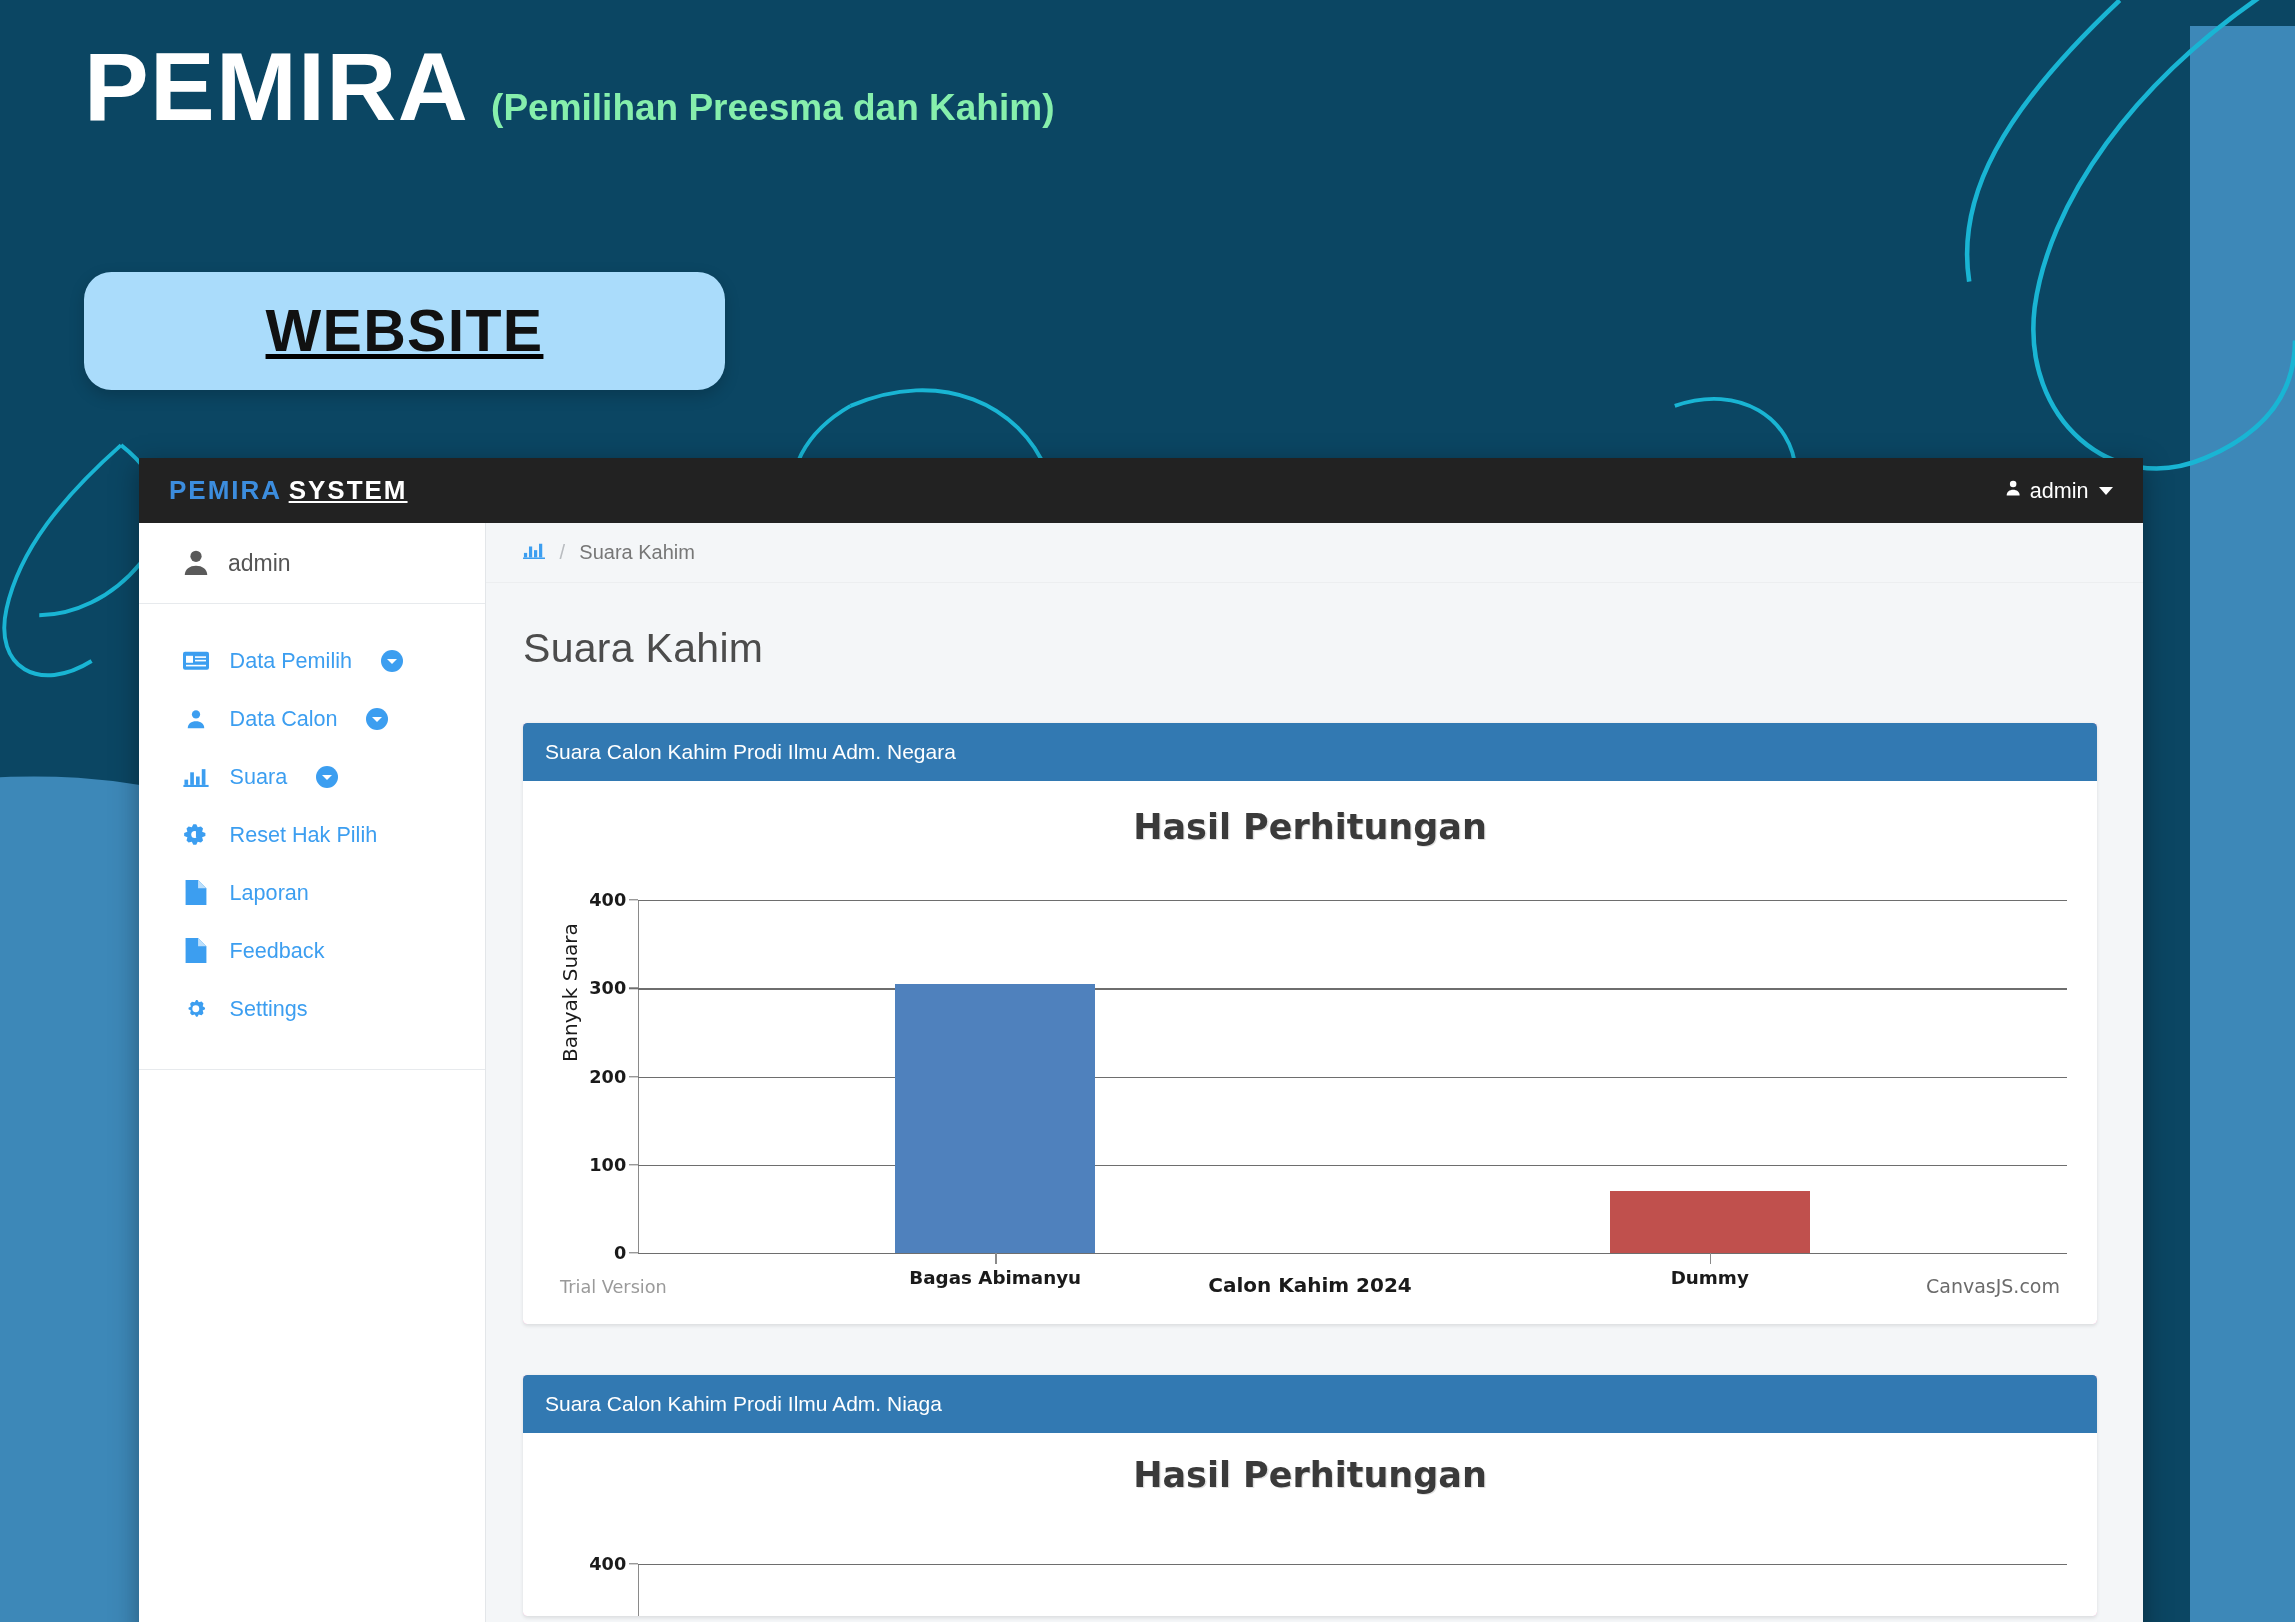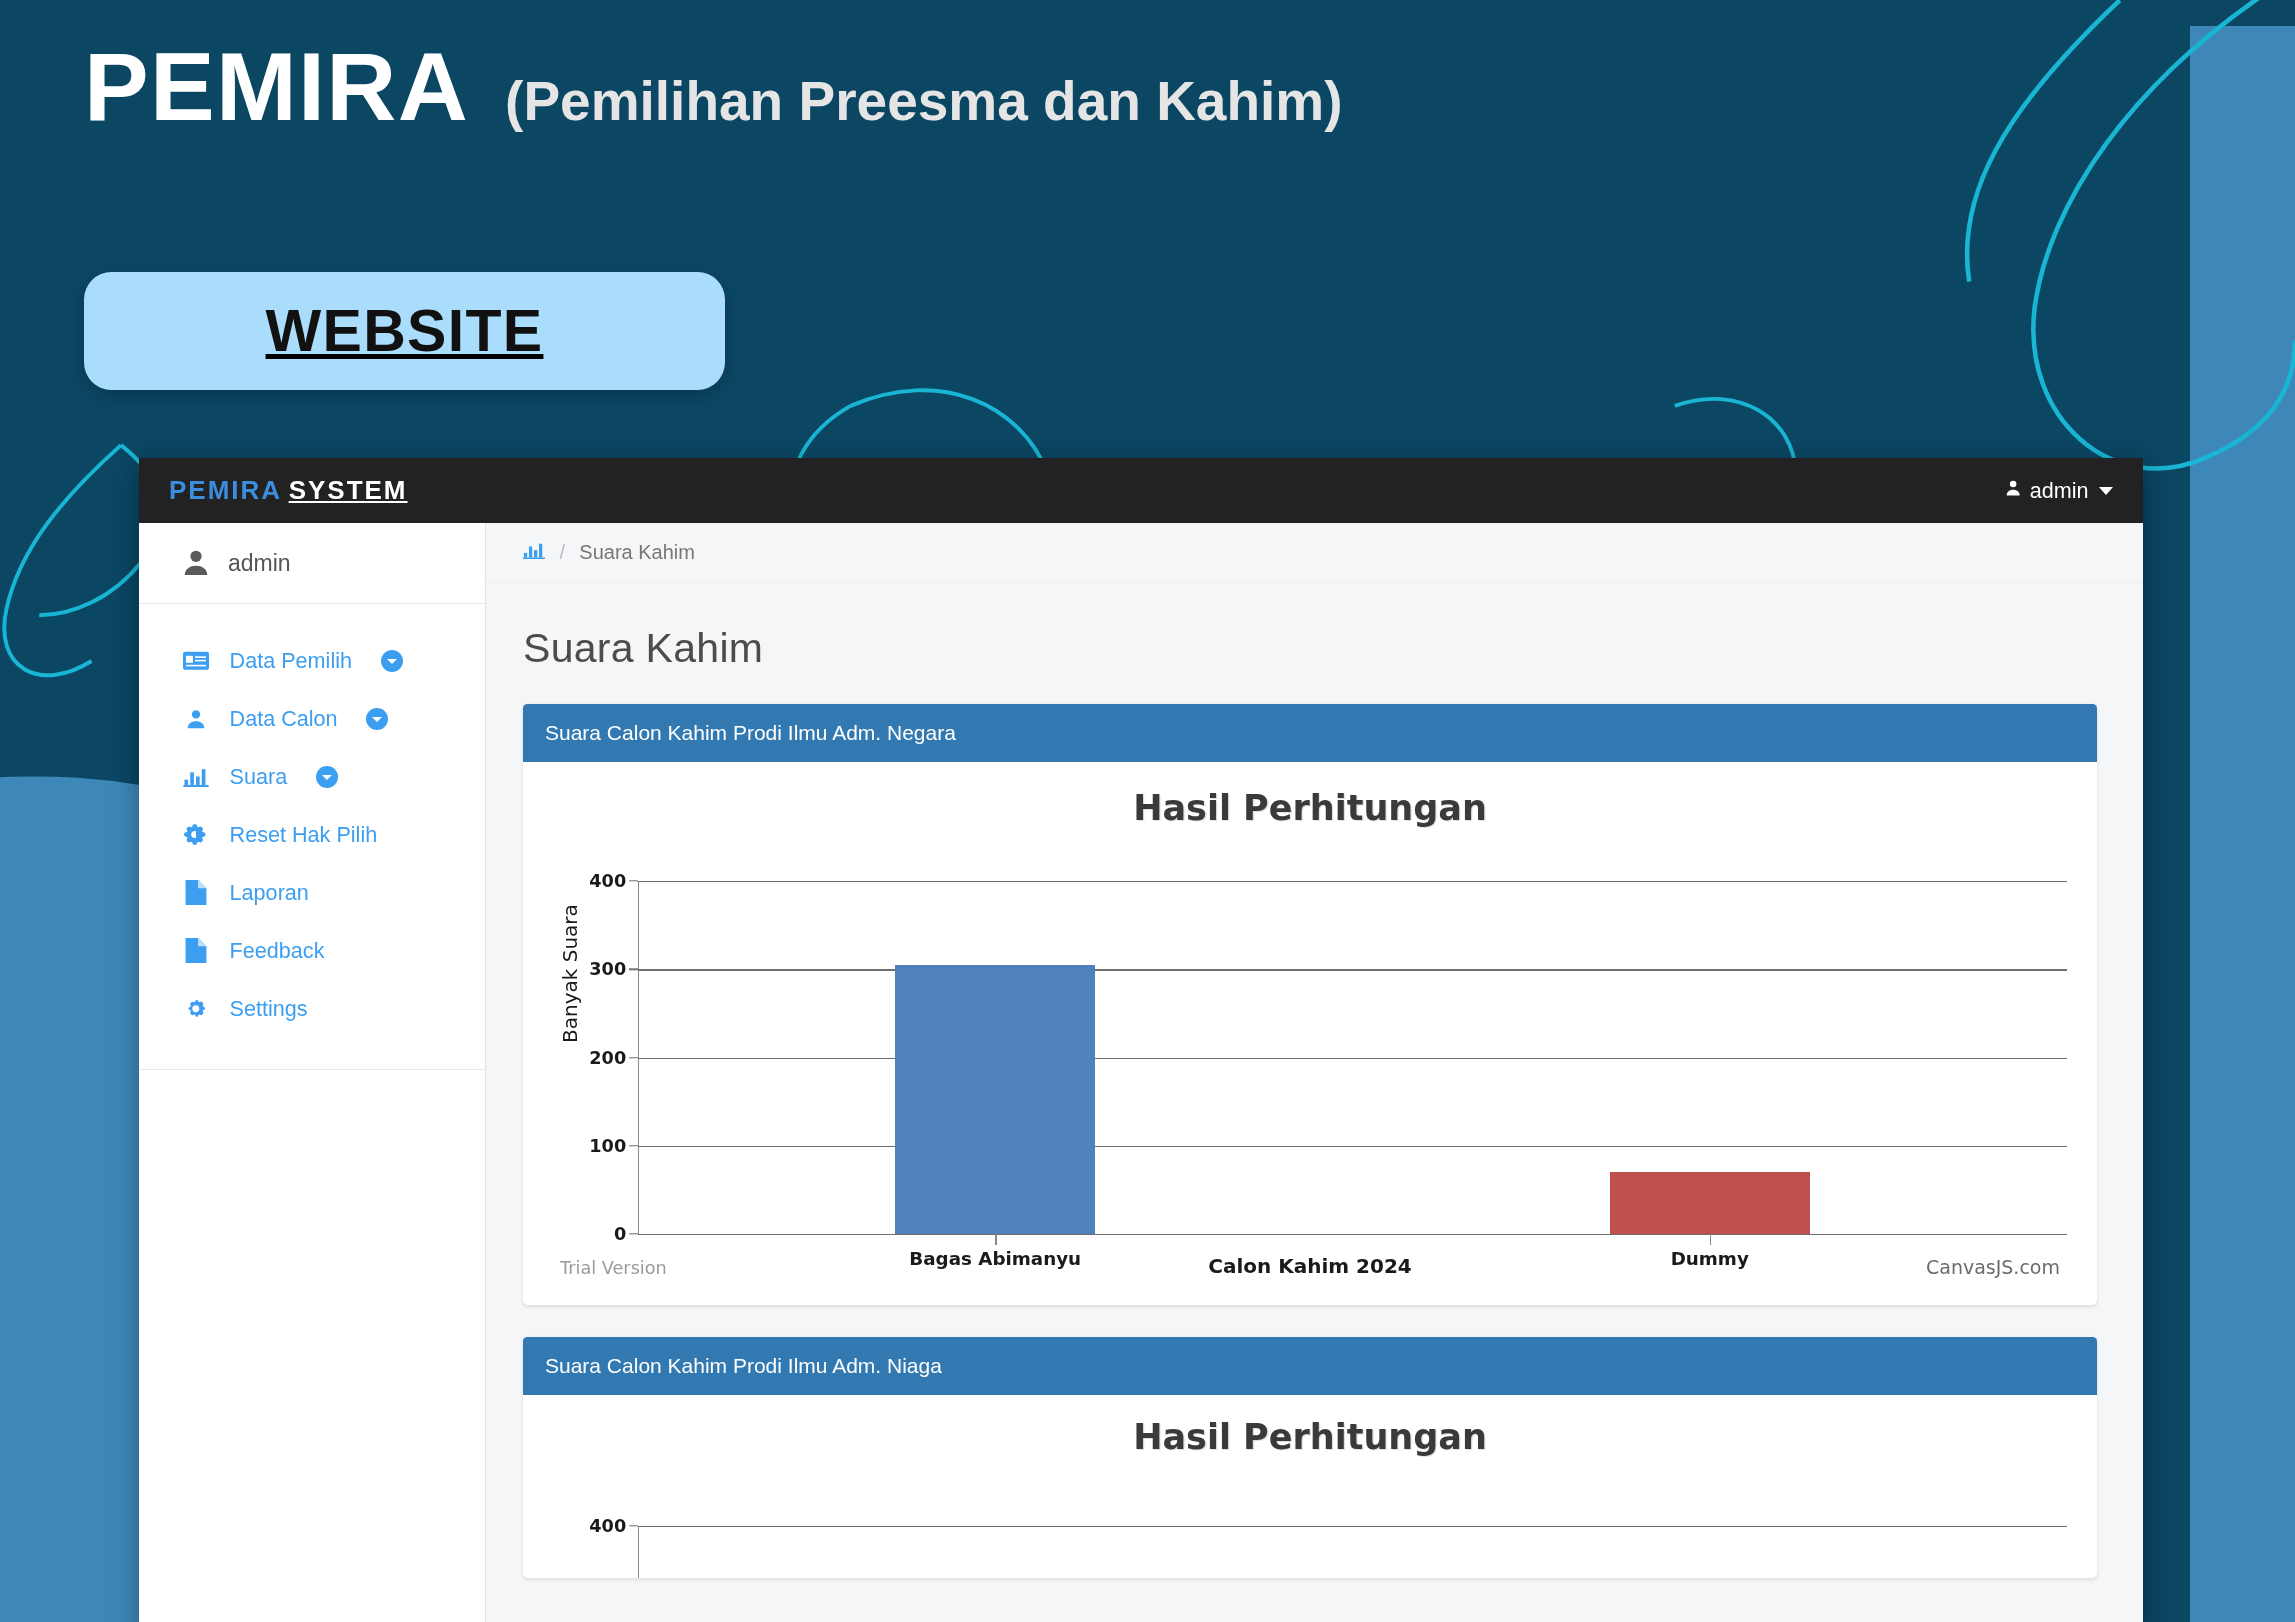--- a/index.html
+++ b/index.html
@@ -35,21 +35,21 @@
   .poster-title {
     position:absolute; left:84px; top:38px;
     white-space:nowrap;
     display:flex; align-items:baseline;
   }
   .poster-title .t-main {
     color:#ffffff; font-size:97px; font-weight:bold; letter-spacing:1.3px;
     line-height:1;
   }
   .poster-title .t-sub {
-    color:#e5e5e5; font-size:55px; font-weight:bold; margin-left:36px;
+    color:#86efac; font-size:37px; font-weight:bold; margin-left:22px;
     line-height:1;
   }
   .poster-badge {
     position:absolute; left:84px; top:272px;
     width:641px; height:118px;
     background:#aadcfb; border-radius:27.5px;
     display:flex; align-items:center; justify-content:center;
     box-shadow:0 5.2px 14.4px rgba(0,0,0,.18);
     text-decoration:underline;
   }
@@ -125,21 +125,21 @@
     padding-left:37px; font-size:20px; color:#777777;
     background:#f4f6f8; border-bottom:0.7px solid #eceef0;
   }
   .breadcrumb .sep { color:#b9bcc0; }
   .page-title {
     font-size:41px; color:#4c4c4c; font-weight:normal;
     padding:42px 0 0 37px; letter-spacing:0.3px;
   }
 
   .card {
-    margin:32px 46px 0 37px;
+    margin:51px 46px 0 37px;
     background:#f9a8d4;
     border-radius:4.6px;
     box-shadow:0 1.3px 3.9px rgba(0,0,0,.10);
     overflow:hidden;
   }
   .card-head {
     background:#3279b2; color:#ffffff;
     font-size:21px; padding:17px 0 17px 22px;
   }
   .card-body { position:relative; background:#ffffff; }

